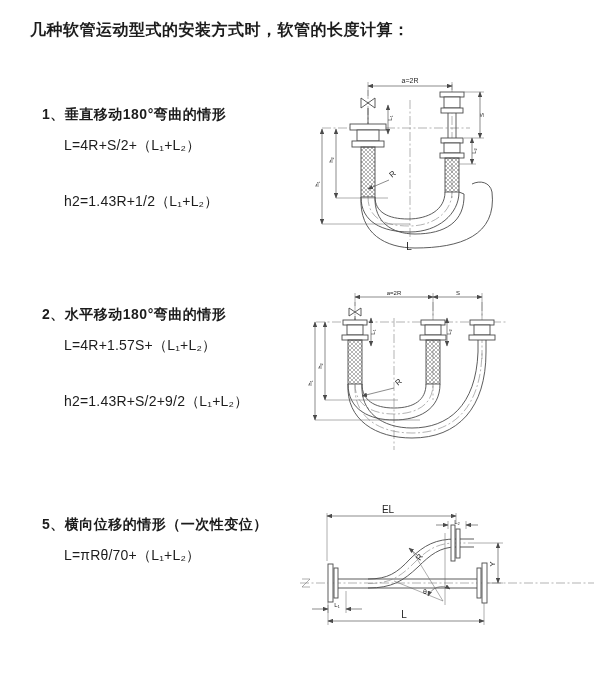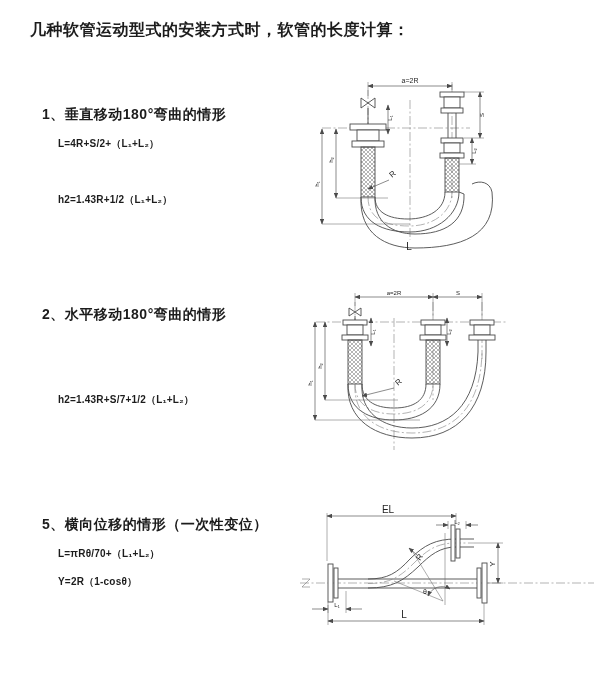--- a/index.html
+++ b/index.html
@@ -3,21 +3,21 @@
 <meta charset="utf-8">
 <style>
   html,body{margin:0;padding:0;}
   body{
     width:600px;height:675px;background:#ffffff;position:relative;overflow:hidden;
     font-family:"Liberation Sans","DejaVu Sans",sans-serif;color:#1c1c1c;
   }
   .title{position:absolute;left:30px;top:20px;font-size:16px;font-weight:700;letter-spacing:.5px;white-space:nowrap;}
   .sec{position:absolute;left:42px;width:270px;}
   .sec .heading{font-size:14px;font-weight:700;letter-spacing:.5px;white-space:nowrap;}
-  .sec .formula{position:absolute;left:16px;font-size:10px;font-weight:700;letter-spacing:.2px;white-space:nowrap;}
+  .sec .formula{position:absolute;left:22px;font-size:14px;font-weight:400;letter-spacing:.2px;white-space:nowrap;}
   .sec .f1{top:31px}.sec .f2{top:59px}.sec .f3{top:87px}
   #sec1{top:106px}#sec2{top:306px}#sec3{top:516px}
   svg.diag{position:absolute;display:block;}
   #d1{left:312px;top:72px;}
   #d2{left:308px;top:288px;}
   #d3{left:298px;top:503px;}
   .ln{stroke:#4b4b4b;stroke-width:.9;fill:none;}
   .dim{stroke:#5a5a5a;stroke-width:.7;fill:none;}
   .thin{stroke:#6a6a6a;stroke-width:.55;fill:none;}
   .cl{stroke:#808080;stroke-width:.6;fill:none;stroke-dasharray:9 2.5 2 2.5;}
@@ -35,27 +35,27 @@
 <div class="title">几种软管运动型式的安装方式时，软管的长度计算：</div>
 
 <div class="sec" id="sec1">
   <div class="heading">1、垂直移动180°弯曲的情形</div>
   <div class="formula f1">L=4R+S/2+（L₁+L₂）</div>
   <div class="formula f3">h2=1.43R+1/2（L₁+L₂）</div>
 </div>
 
 <div class="sec" id="sec2">
   <div class="heading">2、水平移动180°弯曲的情形</div>
-  <div class="formula f3">h2=1.43R+S/7+1/2（L₁+L₂）</div>
+  <div class="formula f1">L=4R+1.57S+（L₁+L₂）</div>
+  <div class="formula f3">h2=1.43R+S/2+9/2（L₁+L₂）</div>
 </div>
 
 <div class="sec" id="sec3">
   <div class="heading">5、横向位移的情形（一次性变位）</div>
   <div class="formula f1">L=πRθ/70+（L₁+L₂）</div>
-  <div class="formula f2">Y=2R（1-cosθ）</div>
 </div>
 
 <svg id="d1" class="diag" width="280" height="184" viewBox="0 0 280 184">
   <defs>
     <pattern id="hatch" width="4" height="4" patternUnits="userSpaceOnUse">
       <path d="M0,0 L4,4 M4,0 L0,4" stroke="#5a5a5a" stroke-width=".45"></path>
     </pattern>
     <marker id="ar" viewBox="0 0 10 8" refX="9" refY="4" markerWidth="8" markerHeight="6.5" orient="auto-start-reverse">
       <path d="M0,0 L10,4 L0,8 z" fill="#4b4b4b"></path>
     </marker>

